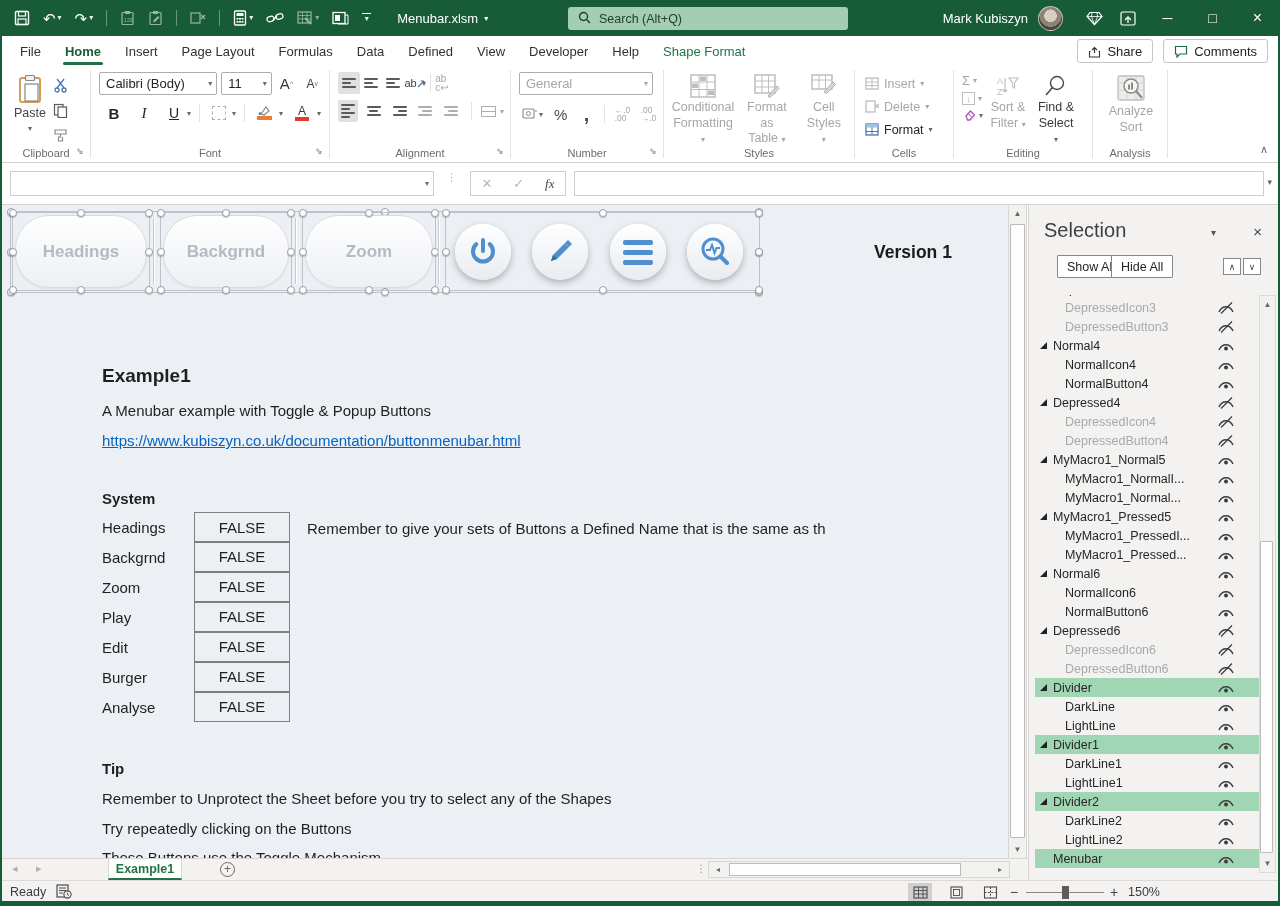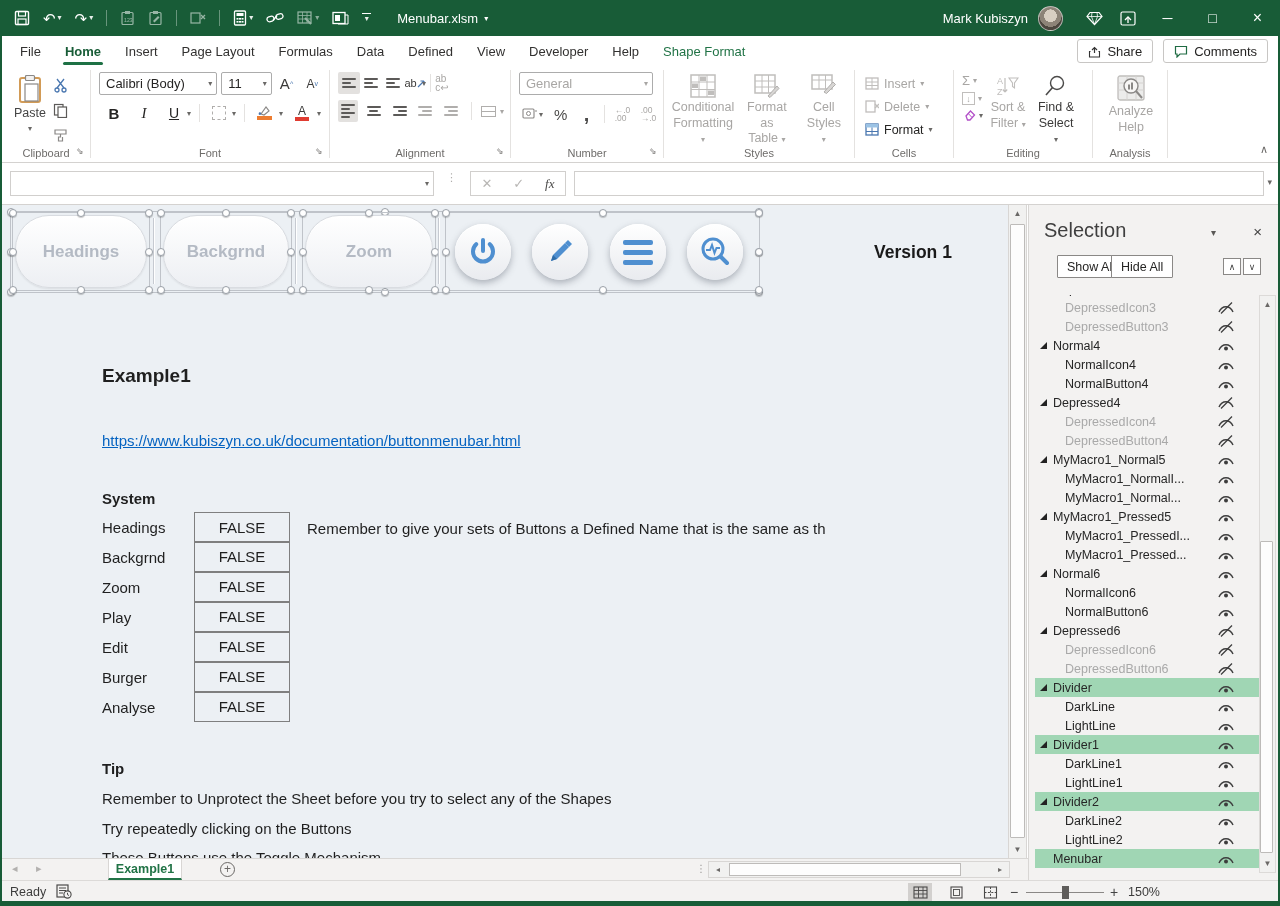--- a/index.html
+++ b/index.html
@@ -213,20 +213,29 @@
       </span>
       <span class="qi" style="flex-direction:column;gap:1px">
           <span style="width:9px;height:1.5px;background:#fff"></span>
           <span class="caret" style="margin:0">▾</span>
         </span>
     </div>
     <div id="docname">
       <span>Menubar.xlsm</span>
         <span class="caret">▾</span>
     </div>
+    <div id="search">
+      <span>
+        <svg width="13" height="13" viewBox="0 0 13 13">
+            <circle cx="5.5" cy="5.5" r="4" fill="none" stroke="#21402e" stroke-width="1.4"></circle>
+            <path d="M8.6 8.6 L12 12" stroke="#21402e" stroke-width="1.4"></path>
+          </svg>
+      </span>
+      <span>Search (Alt+Q)</span>
+    </div>
     <div id="tb-right">
       <span id="username">Mark Kubiszyn</span>
       <span id="avatar"></span>
       <span class="tb-ico">
         <svg width="17" height="15" viewBox="0 0 17 15">
             <path d="M4 1.5 H13 L16 5.5 L8.5 13.5 L1 5.5 Z" fill="none" stroke="#fff" stroke-width="1.2"></path>
             <path d="M1 5.5 H16 M6 1.5 L5.5 5.5 L8.5 13.5 M11 1.5 L11.5 5.5 L8.5 13.5" stroke="#fff" stroke-width=".8" fill="none"></path>
           </svg>
       </span>
       <span class="tb-ico">
@@ -570,21 +579,21 @@
     <div class="rgroup" style="width:74px">
       <div class="bigbtn gray" style="width:60px;margin:0 auto">
         <svg width="30" height="28" viewBox="0 0 30 28">
             <rect x="2" y="2" width="26" height="24" rx="2" fill="#ececeb" stroke="#c0bebc" stroke-width="1.3"></rect>
             <path d="M2 9 H28 M2 16 H28 M11 2 V26 M20 2 V26" stroke="#d4d2d0"></path>
             <circle cx="15" cy="12" r="7" fill="#f7f6f5" stroke="#8a8886" stroke-width="1.4"></circle>
             <rect x="12" y="10.5" width="2" height="5" fill="#8a8886"></rect>
             <rect x="15" y="8.5" width="2" height="7" fill="#8a8886"></rect>
             <path d="M20 17 L26 24" stroke="#8a8886" stroke-width="2"></path>
           </svg>
-        <span class="lbl">Analyze Help</span>
+        <span class="lbl">Analyze Sort</span>
       </div>
       <div class="glabel"><span>Analysis</span></div>
     </div>
     <div class="gsep"></div>
 
     <span class="abs" style="right:10px;bottom:6px;color:#6a6866;font-size:11px">∧</span>
   </div>
 
   <div id="fbar">
     <div id="namebox" class="fb-box">
@@ -693,20 +702,21 @@
       <svg width="34" height="34" viewBox="0 0 34 34">
           <circle cx="15" cy="14" r="10" fill="none" stroke="#4f8fd0" stroke-width="3"></circle>
           <path d="M8 15 L12 15 L14 10 L16.5 18 L18.5 13 L22 13" fill="none" stroke="#4f8fd0" stroke-width="2"></path>
           <path d="M22.5 21.5 L29 28" stroke="#4f8fd0" stroke-width="4" stroke-linecap="round"></path>
         </svg>
     </div>
 
     <div id="version">Version 1</div>
 
     <div class="sh-h1" style="left:100px;top:160px">Example1</div>
+    <div class="sh-t" style="left:100px;top:197px">A Menubar example with Toggle &amp; Popup Buttons</div>
     <div class="sh-link" style="left:100px;top:227px">https://www.kubiszyn.co.uk/documentation/buttonmenubar.html</div>
     <div class="sh-t" style="left:100px;top:285px;font-weight:700">System</div>
 
     <div id="systable">
         <div class="sysrow">
           <span class="slabel">Headings</span>
           <span class="sval">FALSE</span>
         </div>
         <div class="sysrow">
           <span class="slabel">Backgrnd</span>

